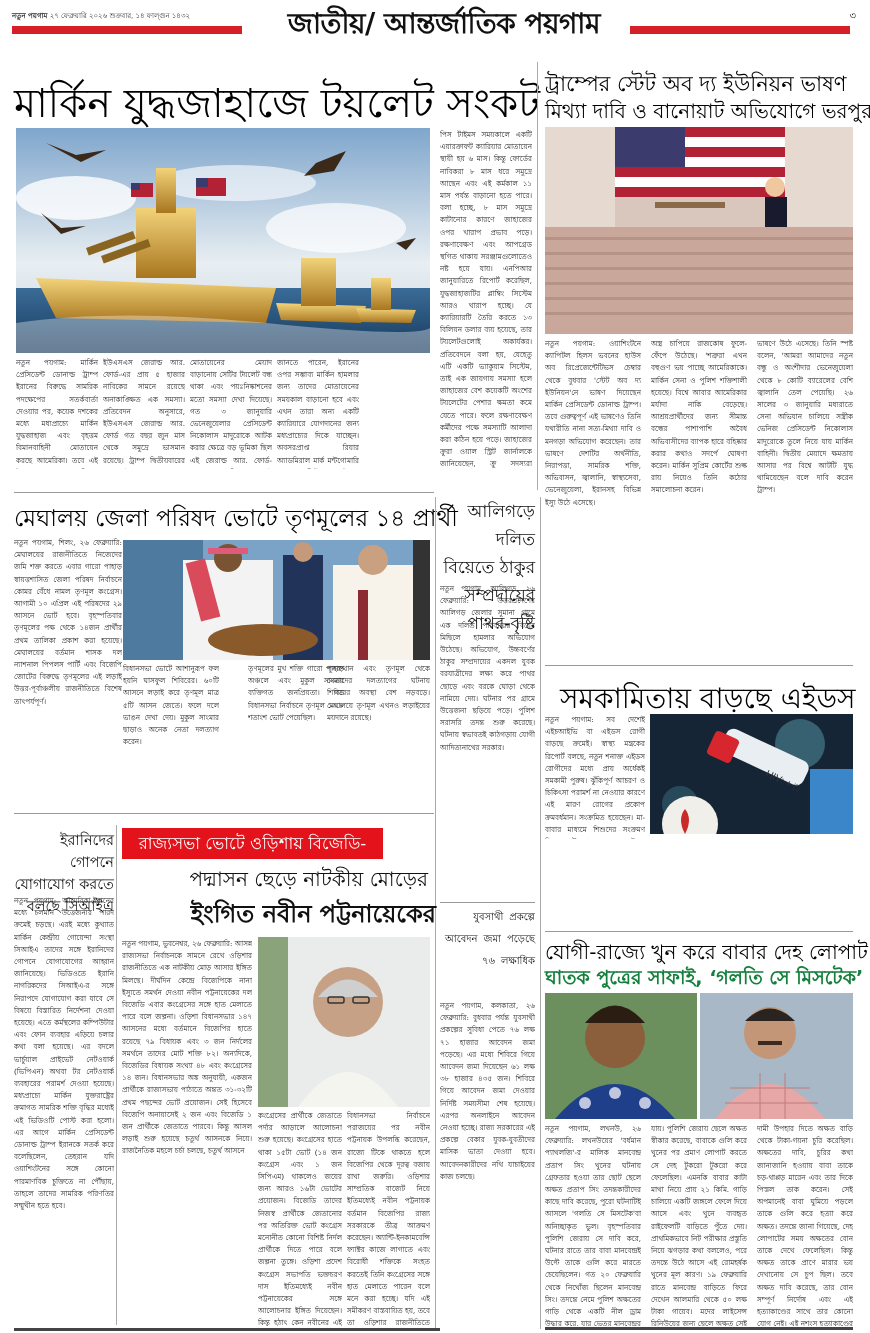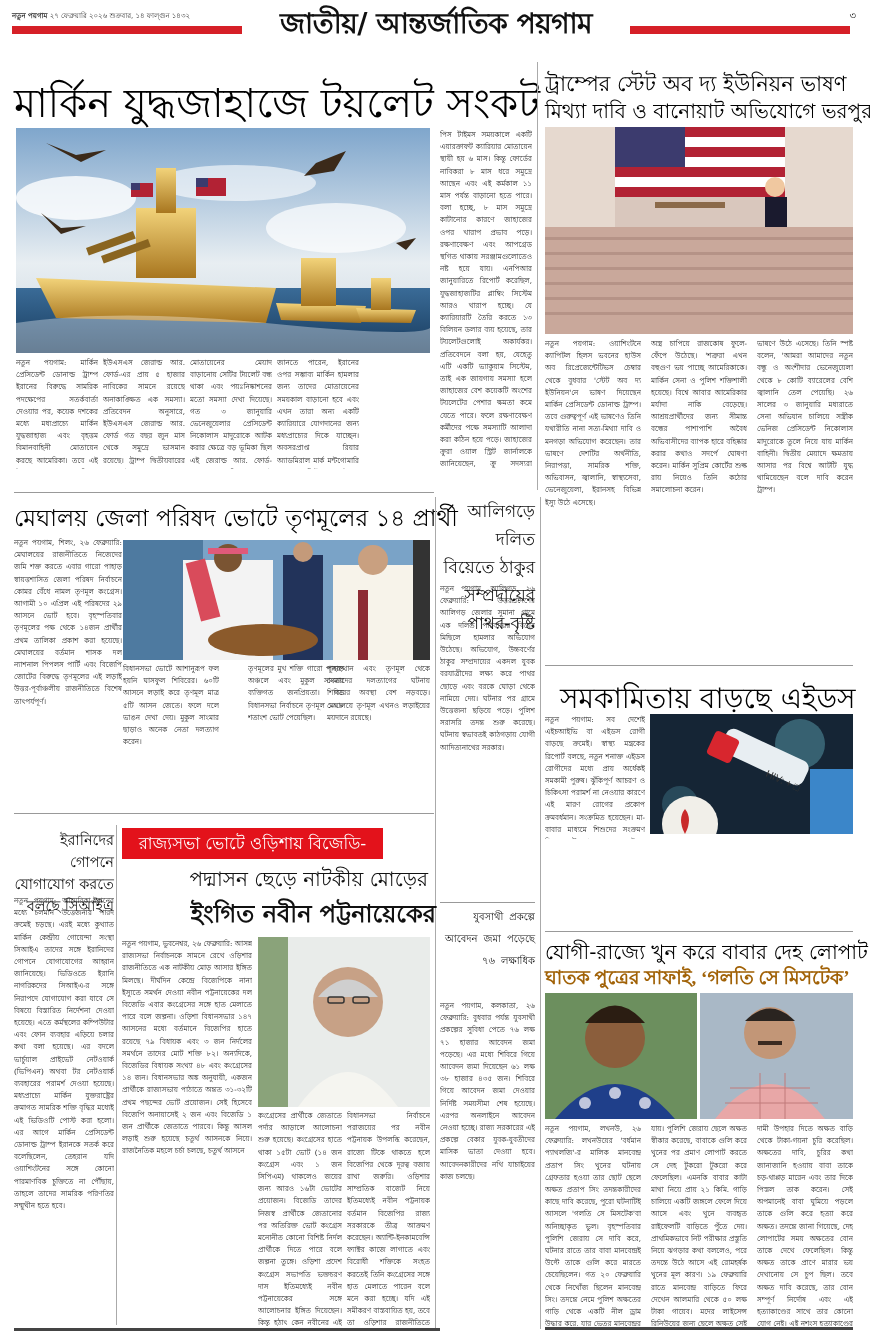--- a/index.html
+++ b/index.html
@@ -2,28 +2,28 @@
 <html><head>
 <meta charset="utf-8">
 <style>
   * { box-sizing: border-box; margin: 0; padding: 0; }
   body { width: 870px; height: 1333px; background: #fff; font-family: "DejaVu Sans", sans-serif; color: #111; position: relative; overflow: hidden; }
   .abs { position: absolute; }
   .folio { top: 10px; left: 12px; font-size: 7px; color: #333; }
   .folio b { font-weight: bold; }
   .pagenum { top: 8px; right: 14px; font-size: 10px; }
   .rule-red { height: 8px; background: #d62027; }
-  .section-title { top: 2px; left: 280px; width: 330px; text-align: left; font-size: 28px; font-weight: bold; letter-spacing: -0.5px; }
+  .section-title { top: 2px; left: 270px; width: 330px; text-align: right; font-size: 28px; font-weight: bold; letter-spacing: -0.5px; }
   .hl-big { font-weight: normal; color: #000; white-space: nowrap; }
   .body-col { font-size: 7.2px; line-height: 12.2px; color: #222; text-align: justify; overflow: hidden; font-family: "DejaVu Serif", serif; }
   .img { overflow: hidden; }
   .hr { height: 1px; background: #999; }
   .vr { width: 1px; background: #aaa; }
   .red-box { background: #e3121b; color: #fff; text-align: center; }
-  .caption-red { color: #a16207; font-weight: bold; font-family: Liberation Serif, serif; }
+  .caption-red { color: #15803d; font-weight: bold; }
   .center-hl { text-align: right; font-weight: normal; }
   .bottom-rule { height: 3px; background: #444; }
 </style>
 </head>
 <body>
 
 <div class="abs folio">
   <b>নতুন পয়গাম</b>
   <span>২৭ ফেব্রুয়ারি ২০২৬ শুক্রবার, ১৪ ফাল্গুন ১৪৩২</span>
 </div>

